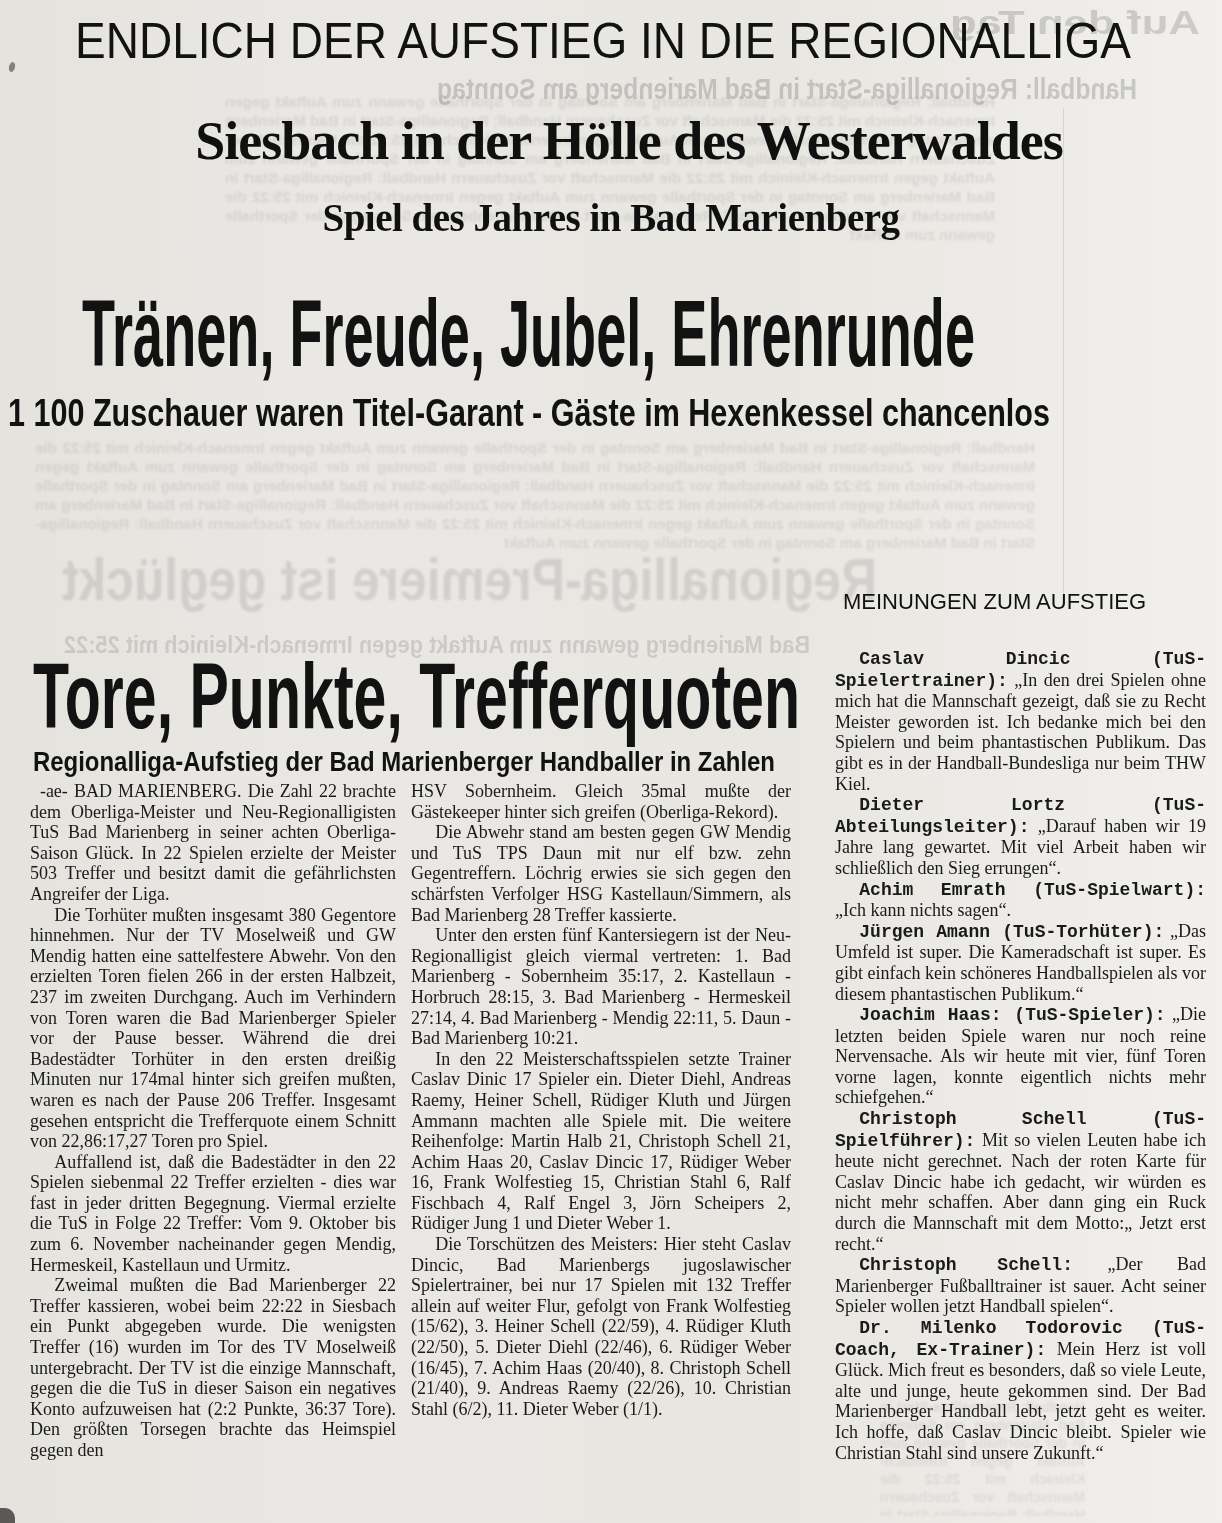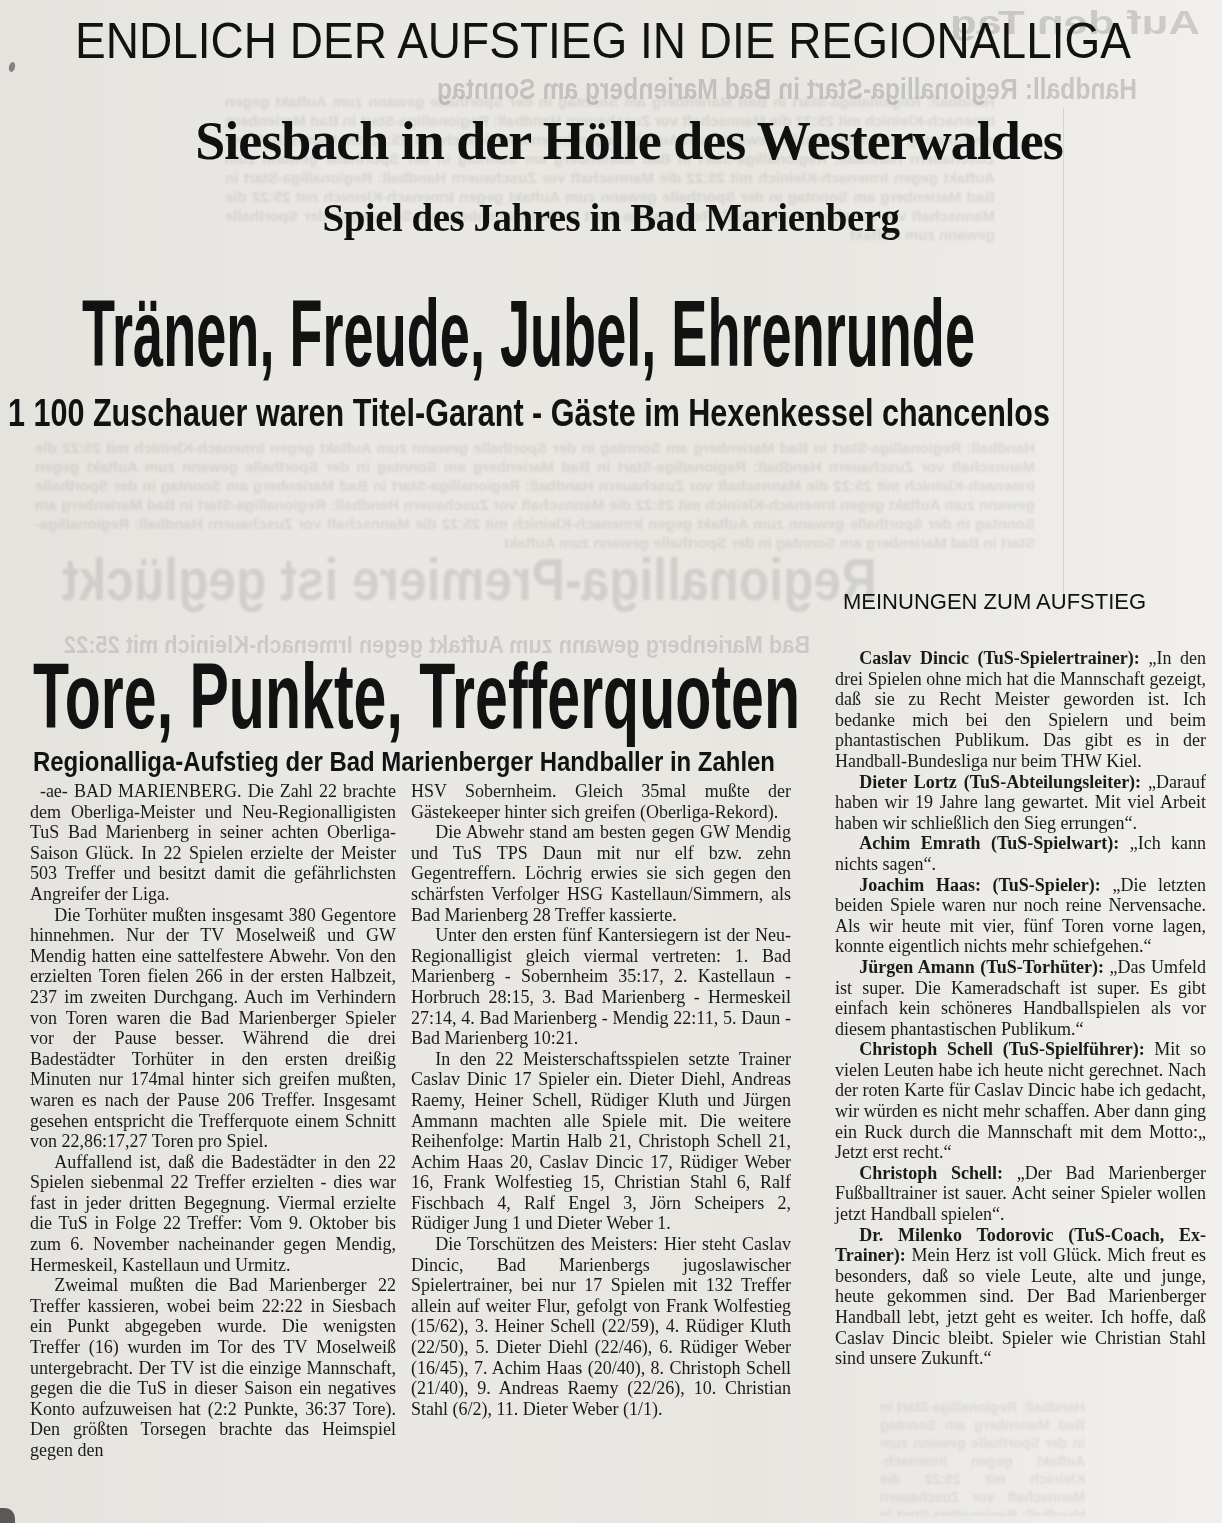--- a/index.html
+++ b/index.html
@@ -20,21 +20,21 @@
     position:absolute; font-family:"Liberation Sans", sans-serif;
     color:#111; white-space:nowrap;
   }
   .col {
     position:absolute; text-align:justify; color:#1a1a1a;
     font-size:18px; line-height:20.6px; hyphens:auto;
   }
   .col p { margin:0; text-indent:1.35em; }
   .col p.first-flush { text-indent:0.55em; }
   .col p.no-indent { text-indent:0; }
-  .lead { font-weight:bold; }
+  .lead { font-weight:bold;font-family:Liberation Mono, monospace; }
   .bleed { filter:blur(0.7px); }
   .bleed text { fill:#2e2e2e; }
   .texture {
     position:absolute; overflow:hidden; transform:scaleX(-1);
     color:#3a3a3a; opacity:0.11; filter:blur(0.9px);
     text-align:justify; font-weight:bold;
     font-family:"Liberation Sans", sans-serif;
     font-size:15px; line-height:19px;
   }
   .fold-line { position:absolute; width:1px; background:rgba(0,0,0,0.10); }
@@ -105,20 +105,20 @@
     <p>Die Abwehr stand am besten gegen GW Mendig und TuS TPS Daun mit nur elf bzw. zehn Gegentreffern. Löchrig erwies sie sich gegen den schärfsten Verfolger HSG Kastellaun/Simmern, als Bad Marienberg 28 Treffer kassierte.</p>
     <p>Unter den ersten fünf Kantersiegern ist der Neu-Regionalligist gleich viermal vertreten: 1. Bad Marienberg - Sobernheim 35:17, 2. Kastellaun - Horbruch 28:15, 3. Bad Marienberg - Hermeskeil 27:14, 4. Bad Marienberg - Mendig 22:11, 5. Daun - Bad Marienberg 10:21.</p>
     <p>In den 22 Meisterschaftsspielen setzte Trainer Caslav Dinic 17 Spieler ein. Dieter Diehl, Andreas Raemy, Heiner Schell, Rüdiger Kluth und Jürgen Ammann machten alle Spiele mit. Die weitere Reihenfolge: Martin Halb 21, Christoph Schell 21, Achim Haas 20, Caslav Dincic 17, Rüdiger Weber 16, Frank Wolfestieg 15, Christian Stahl 6, Ralf Fischbach 4, Ralf Engel 3, Jörn Scheipers 2, Rüdiger Jung 1 und Dieter Weber 1.</p>
     <p>Die Torschützen des Meisters: Hier steht Caslav Dincic, Bad Marienbergs jugoslawischer Spielertrainer, bei nur 17 Spielen mit 132 Treffer allein auf weiter Flur, gefolgt von Frank Wolfestieg (15/62), 3. Heiner Schell (22/59), 4. Rüdiger Kluth (22/50), 5. Dieter Diehl (22/46), 6. Rüdiger Weber (16/45), 7. Achim Haas (20/40), 8. Christoph Schell (21/40), 9. Andreas Raemy (22/26), 10. Christian Stahl (6/2), 11. Dieter Weber (1/1).</p>
   </div>
 
   <div class="col" style="left:835px; top:648px; width:371px;">
     <p><span class="lead">Caslav Dincic (TuS-Spielertrainer):</span><span> „In den drei Spielen ohne mich hat die Mannschaft gezeigt, daß sie zu Recht Meister geworden ist. Ich bedanke mich bei den Spielern und beim phantastischen Publikum. Das gibt es in der Handball-Bundesliga nur beim THW Kiel.</span></p>
     <p><span class="lead">Dieter Lortz (TuS-Abteilungsleiter):</span><span> „Darauf haben wir 19 Jahre lang gewartet. Mit viel Arbeit haben wir schließlich den Sieg errungen“.</span></p>
     <p><span class="lead">Achim Emrath (TuS-Spielwart):</span><span> „Ich kann nichts sagen“.</span></p>
+    <p><span class="lead">Jürgen Amann (TuS-Torhüter):</span><span> „Das Umfeld ist super. Die Kameradschaft ist super. Es gibt einfach kein schöneres Handballspielen als vor diesem phantastischen Publikum.“</span></p>
     <p><span class="lead">Joachim Haas: (TuS-Spieler):</span><span> „Die letzten beiden Spiele waren nur noch reine Nervensache. Als wir heute mit vier, fünf Toren vorne lagen, konnte eigentlich nichts mehr schiefgehen.“</span></p>
-    <p><span class="lead">Jürgen Amann (TuS-Torhüter):</span><span> „Das Umfeld ist super. Die Kameradschaft ist super. Es gibt einfach kein schöneres Handballspielen als vor diesem phantastischen Publikum.“</span></p>
     <p><span class="lead">Christoph Schell (TuS-Spielführer):</span><span> Mit so vielen Leuten habe ich heute nicht gerechnet. Nach der roten Karte für Caslav Dincic habe ich gedacht, wir würden es nicht mehr schaffen. Aber dann ging ein Ruck durch die Mannschaft mit dem Motto:„ Jetzt erst recht.“</span></p>
     <p><span class="lead">Christoph Schell:</span><span> „Der Bad Marienberger Fußballtrainer ist sauer. Acht seiner Spieler wollen jetzt Handball spielen“.</span></p>
     <p><span class="lead">Dr. Milenko Todorovic (TuS-Coach, Ex-Trainer):</span><span> Mein Herz ist voll Glück. Mich freut es besonders, daß so viele Leute, alte und junge, heute gekommen sind. Der Bad Marienberger Handball lebt, jetzt geht es weiter. Ich hoffe, daß Caslav Dincic bleibt. Spieler wie Christian Stahl sind unsere Zukunft.“</span></p>
   </div>
 
 </div>
 
 </body></html>

